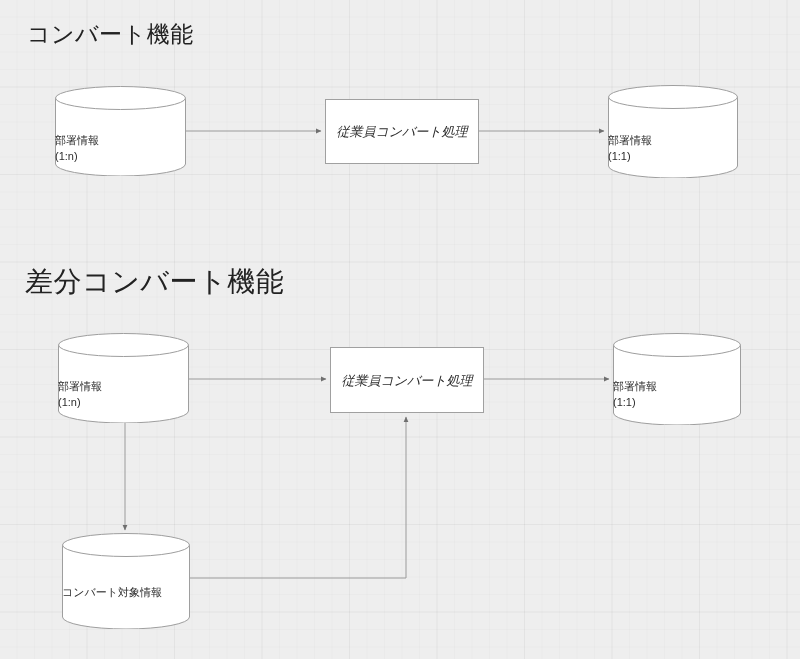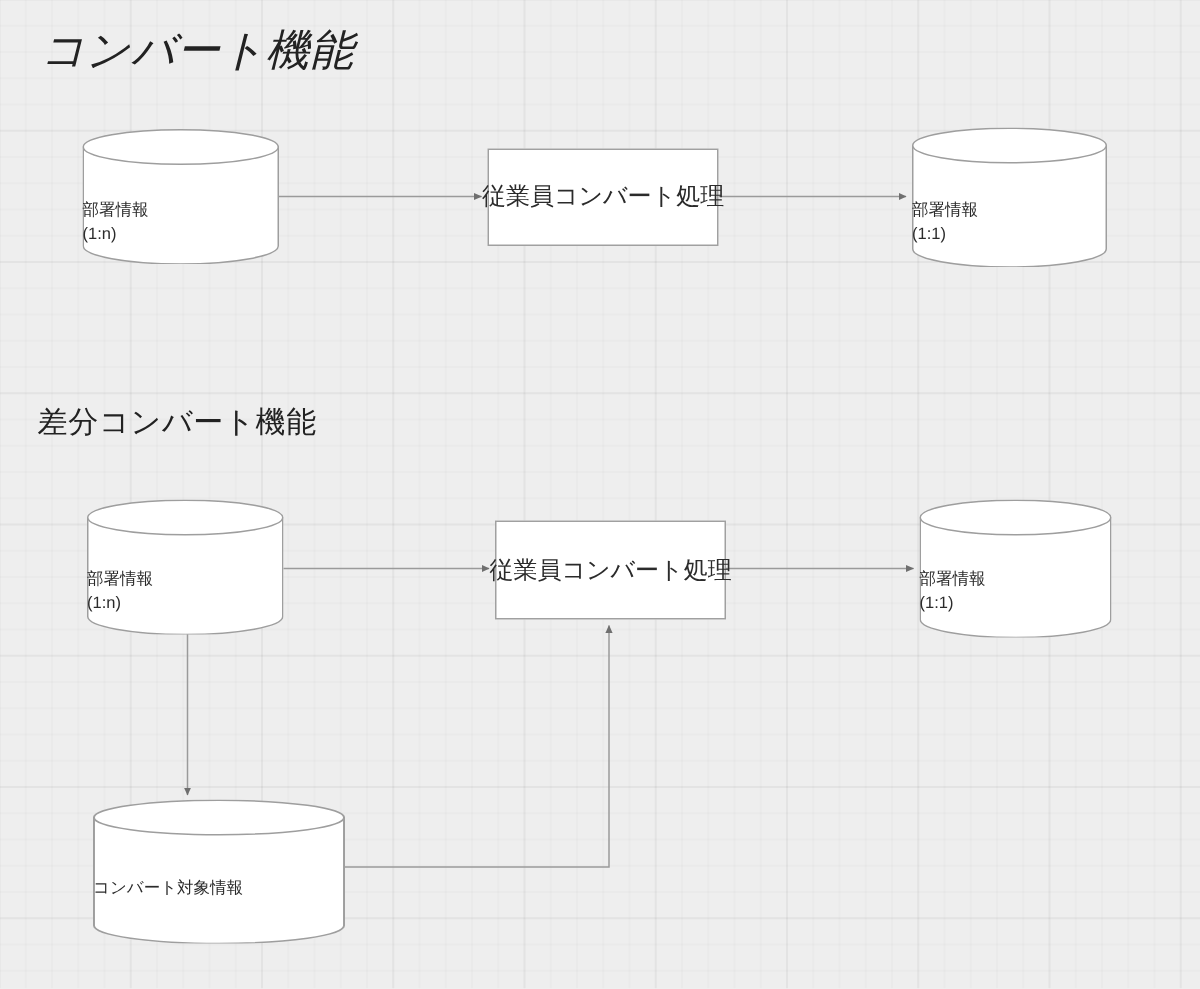--- a/index.html
+++ b/index.html
@@ -37,22 +37,22 @@
     height: 659px;
     pointer-events: none;
   }
   .section-title {
     position: absolute;
     color: #222222;
     font-weight: 400;
     letter-spacing: 0.5px;
     white-space: nowrap;
   }
-  #title-1 { left: 27px; top: 19px; font-size: 29px; line-height: 30px; font-style: italic; }
-  #title-2 { left: 25px; top: 265px; font-size: 20px; line-height: 34px; }
+  #title-1 { left: 27px; top: 19px; font-size: 23px; line-height: 30px; }
+  #title-2 { left: 25px; top: 265px; font-size: 28px; line-height: 34px; }
 
   
   .cyl {
     position: absolute;
   }
   .cyl .cyl-svg {
     position: absolute;
     left: 0; top: 0;
     width: 100%; height: 100%;
   }
@@ -72,23 +72,24 @@
     position: absolute;
     background: #ffffff;
     border: 1px solid #a0a0a0;
     box-sizing: border-box;
     display: flex;
     align-items: center;
     justify-content: center;
   }
   .proc .proc-label {
     color: #2b2b2b;
-    font-size: 16px;
+    font-size: 13px;
     line-height: 15px;
     white-space: nowrap;
+    font-style: italic;
   }
 </style>
 </head>
 <body>
 
 <div id="canvas">
 
   <svg id="edges" viewBox="0 0 800 659" xmlns="http://www.w3.org/2000/svg">
     <defs>
       <marker id="arrowhead" markerWidth="6" markerHeight="6" refX="5" refY="3" orient="auto" markerUnits="userSpaceOnUse">
@@ -150,21 +151,21 @@
 
   <div class="cyl" style="left:613px; top:333px; width:128px; height:92px;">
     <svg class="cyl-svg" viewBox="0 0 128 92" preserveAspectRatio="none" xmlns="http://www.w3.org/2000/svg">
       <path d="M0.5,12 L0.5,80 A63.5,12 0 0 0 127.5,80 L127.5,12 Z" fill="#ffffff" stroke="#9e9e9e" stroke-width="1"></path>
       <ellipse cx="64" cy="12" rx="63.5" ry="11.5" fill="#ffffff" stroke="#9e9e9e" stroke-width="1"></ellipse>
     </svg>
     <div class="cyl-label" style="top:46px;">部署情報</div>
     <div class="cyl-label" style="top:62px;">(1:1)</div>
   </div>
 
-  <div class="cyl" style="left:62px; top:533px; width:128px; height:96px;padding-left:40px;">
+  <div class="cyl" style="left:62px; top:533px; width:128px; height:96px;">
     <svg class="cyl-svg" viewBox="0 0 128 96" preserveAspectRatio="none" xmlns="http://www.w3.org/2000/svg">
       <path d="M0.5,12 L0.5,84 A63.5,12 0 0 0 127.5,84 L127.5,12 Z" fill="#ffffff" stroke="#9e9e9e" stroke-width="1"></path>
       <ellipse cx="64" cy="12" rx="63.5" ry="11.5" fill="#ffffff" stroke="#9e9e9e" stroke-width="1"></ellipse>
     </svg>
     <div class="cyl-label" style="top:52px;">コンバート対象情報</div>
   </div>
 
 </div>
 
 </body></html>

